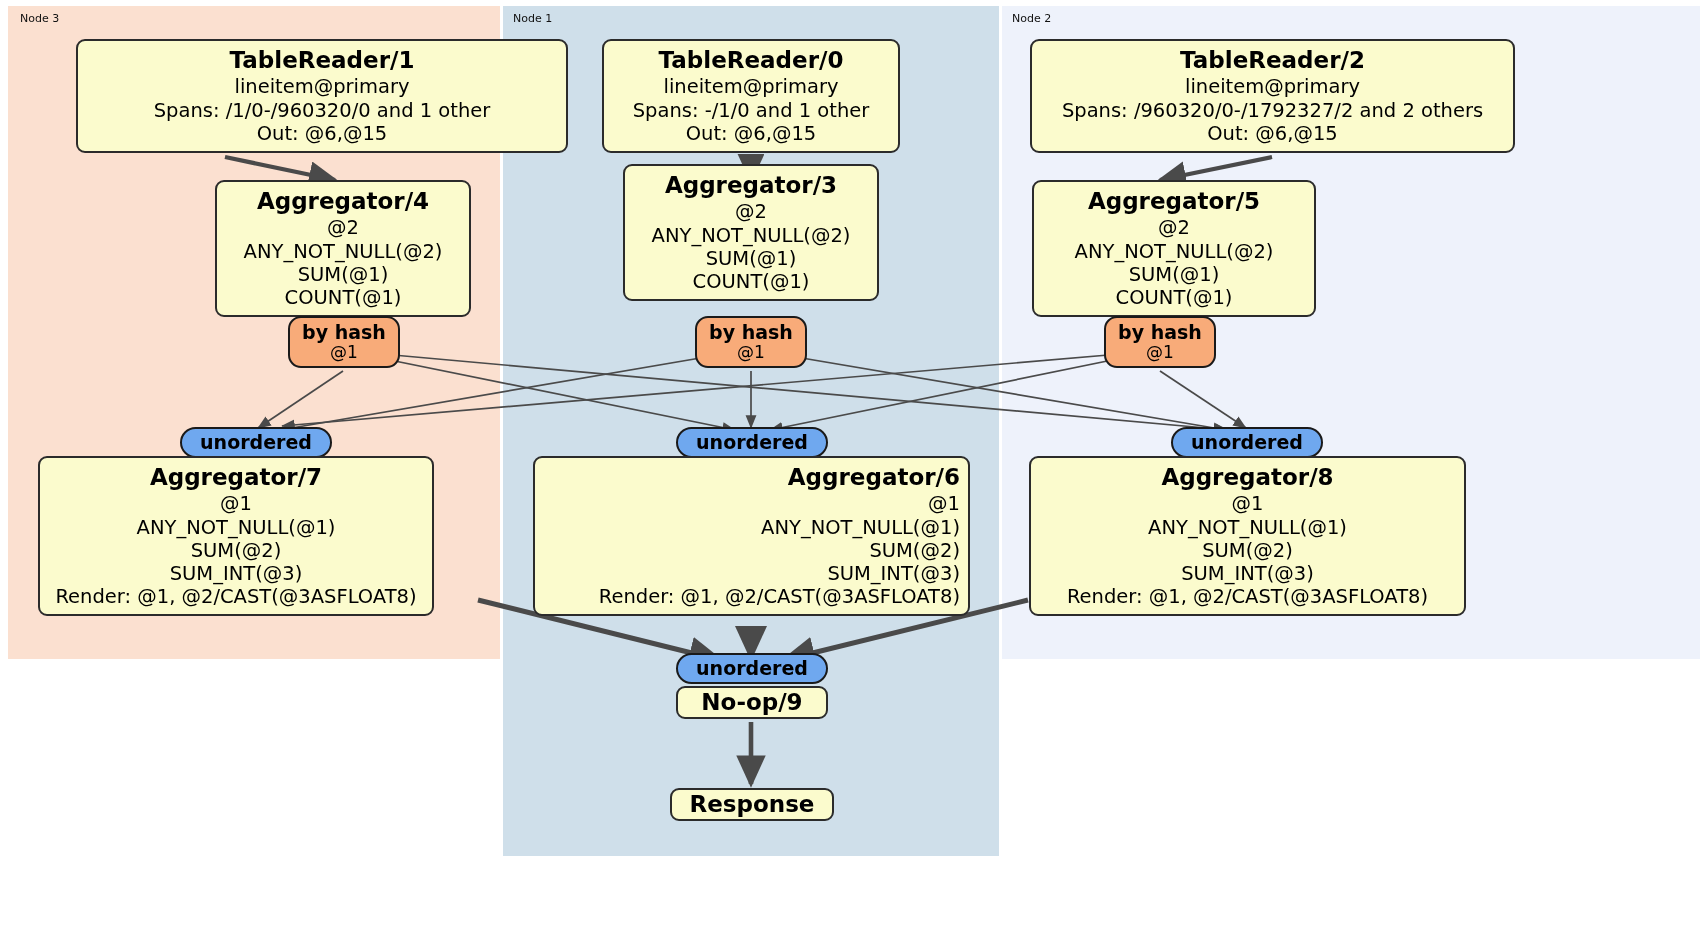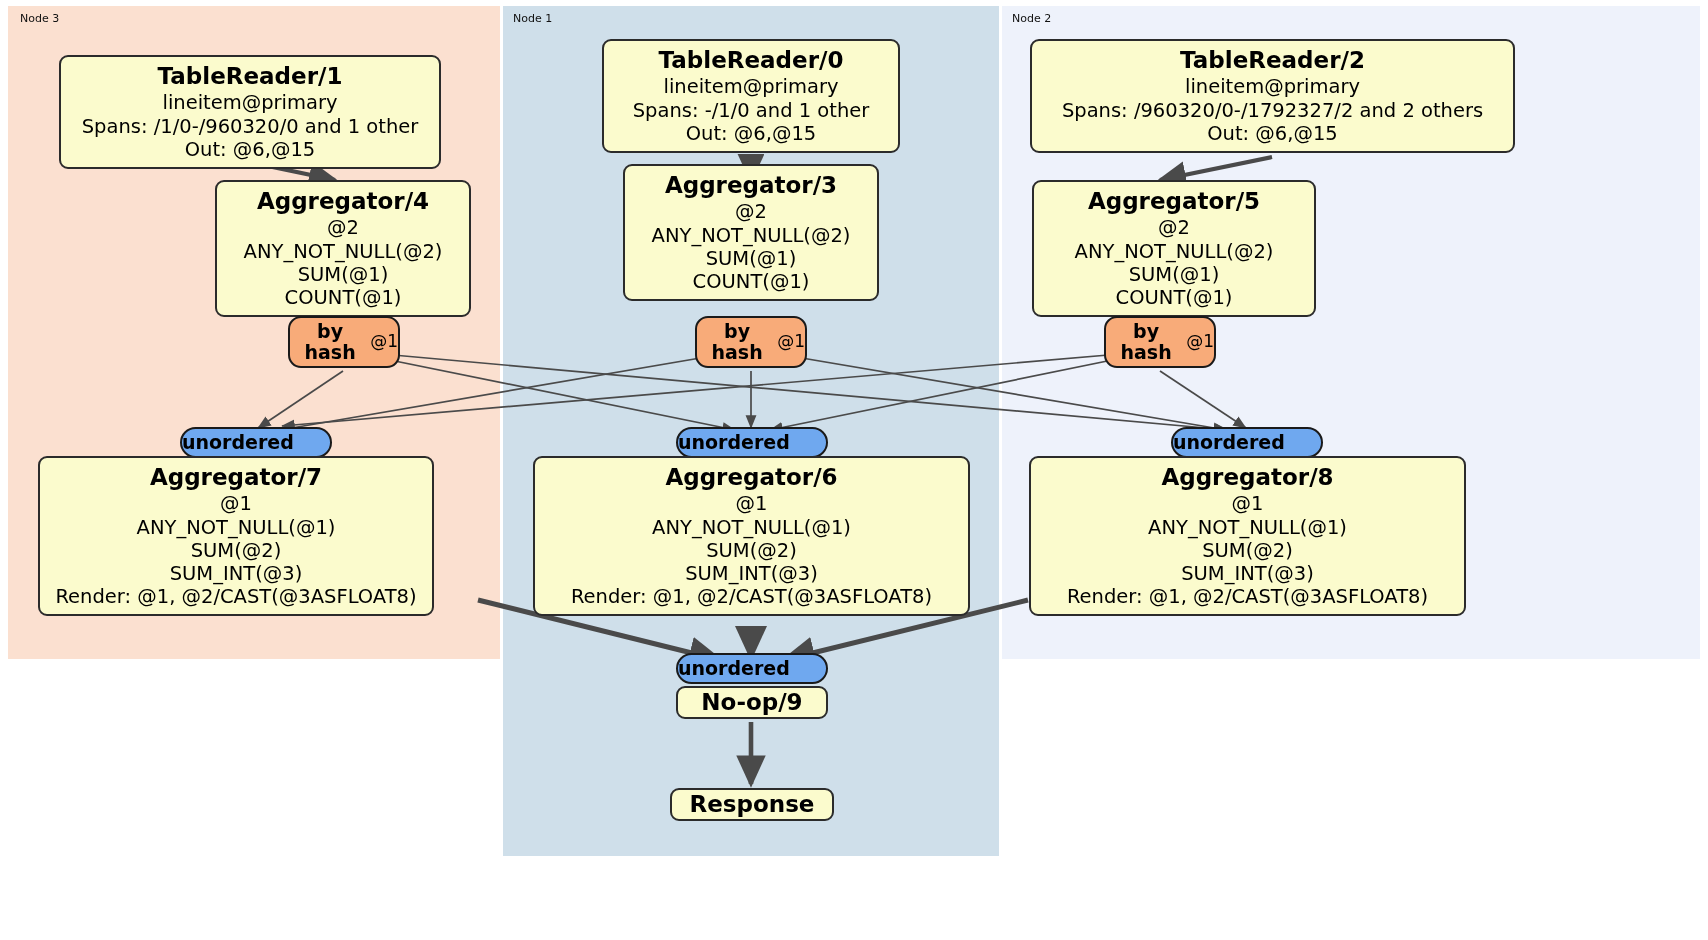--- a/index.html
+++ b/index.html
@@ -20,21 +20,21 @@
     background:#fbfbcd;border:2px solid #2b2b2b;border-radius:9px;
     text-align:center;line-height:1.19;color:#000;
     font-size:19.5px;padding:5px 8px 6px 8px;
   }
   .proc .ttl{font-weight:bold;font-size:23px;line-height:1.28;display:block;}
   .proc .ln{display:block;white-space:nowrap;}
 
   .router{
     position:absolute;box-sizing:border-box;
     border:2px solid #1a1a1a;text-align:center;color:#000;
-    display:flex;flex-direction:row;align-items:center;
+    display:flex;flex-direction:column;align-items:center;justify-content:center;
   }
   .router .rlab{font-weight:bold;font-size:19px;line-height:1.1;display:block;}
   .router .rsub{font-size:17px;line-height:1.15;display:block;}
   .router.hash{background:#f8ab79;border-radius:13px;}
   .router.unord{background:#6fa8ef;border-radius:16px;}
 
   .proc.small{font-size:19.5px;padding:0 10px;}
   .proc.small .ttl{font-size:23px;}
 </style>
 </head>
@@ -79,21 +79,21 @@
     <path d="M1122,358 L770,430" stroke="#4a4a4a" stroke-width="1.7" fill="none" marker-end="url(#ahthin)"></path>
     <path d="M1160,371 L1246,428" stroke="#4a4a4a" stroke-width="1.7" fill="none" marker-end="url(#ahthin)"></path>
 
     <path d="M478,600 L720,660" stroke="#4a4a4a" stroke-width="5" fill="none" marker-end="url(#ah)"></path>
     <path d="M751,626 L751,657" stroke="#4a4a4a" stroke-width="5" fill="none" marker-end="url(#ah)"></path>
     <path d="M1028,600 L784,660" stroke="#4a4a4a" stroke-width="5" fill="none" marker-end="url(#ah)"></path>
 
     <path d="M751,722 L751,784" stroke="#4a4a4a" stroke-width="4.6" fill="none" marker-end="url(#ah)"></path>
   </svg>
 
-  <div class="proc" style="left:59px;top:39px;width:382px;margin-top:16px;">
+  <div class="proc" style="left:76px;top:39px;width:492px;">
     <span class="ttl">TableReader/1</span>
     <span class="ln">lineitem@primary</span>
     <span class="ln">Spans: /1/0-/960320/0 and 1 other</span>
     <span class="ln">Out: @6,@15</span>
   </div>
 
   <div class="proc" style="left:602px;top:39px;width:298px;">
     <span class="ttl">TableReader/0</span>
     <span class="ln">lineitem@primary</span>
     <span class="ln">Spans: -/1/0 and 1 other</span>
@@ -156,21 +156,21 @@
 
   <div class="proc" style="left:38px;top:456px;width:396px;">
     <span class="ttl">Aggregator/7</span>
     <span class="ln">@1</span>
     <span class="ln">ANY_NOT_NULL(@1)</span>
     <span class="ln">SUM(@2)</span>
     <span class="ln">SUM_INT(@3)</span>
     <span class="ln">Render: @1, @2/CAST(@3ASFLOAT8)</span>
   </div>
 
-  <div class="proc" style="left:533px;top:456px;width:437px;">
+  <div class="proc" style="left:533px;top:456px;width:437px;text-align:right;">
     <span class="ttl">Aggregator/6</span>
     <span class="ln">@1</span>
     <span class="ln">ANY_NOT_NULL(@1)</span>
     <span class="ln">SUM(@2)</span>
     <span class="ln">SUM_INT(@3)</span>
     <span class="ln">Render: @1, @2/CAST(@3ASFLOAT8)</span>
   </div>
 
   <div class="proc" style="left:1029px;top:456px;width:437px;">
     <span class="ttl">Aggregator/8</span>

